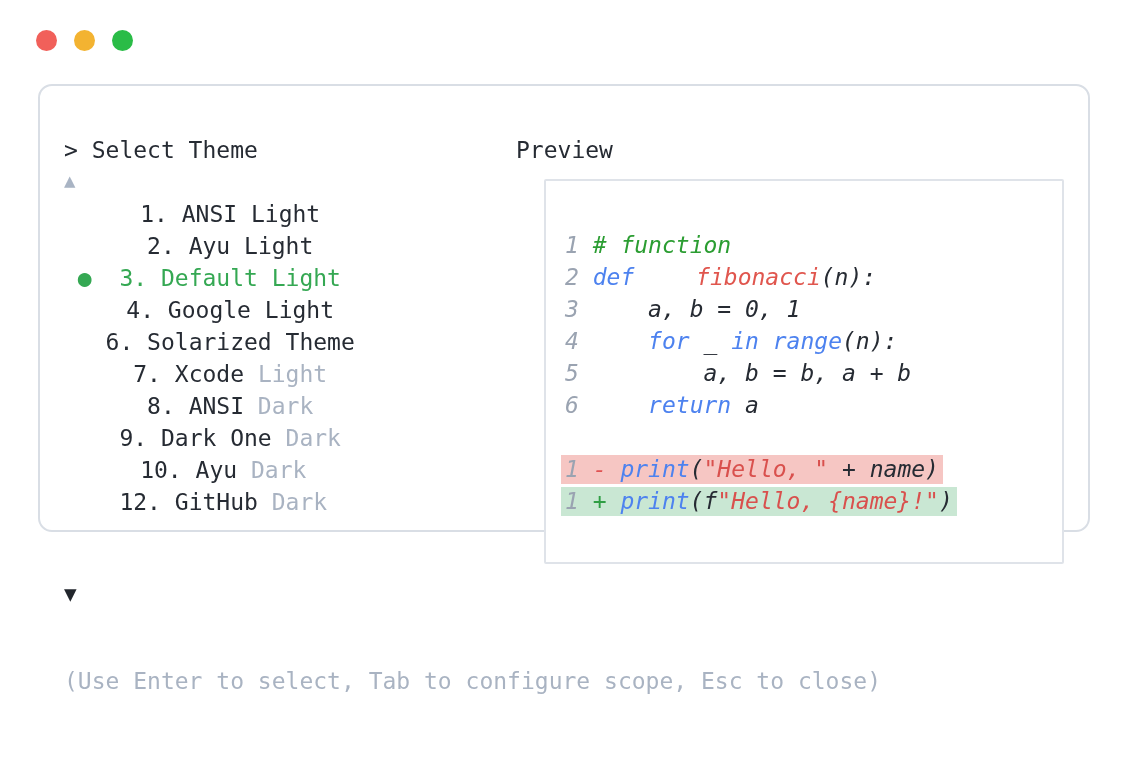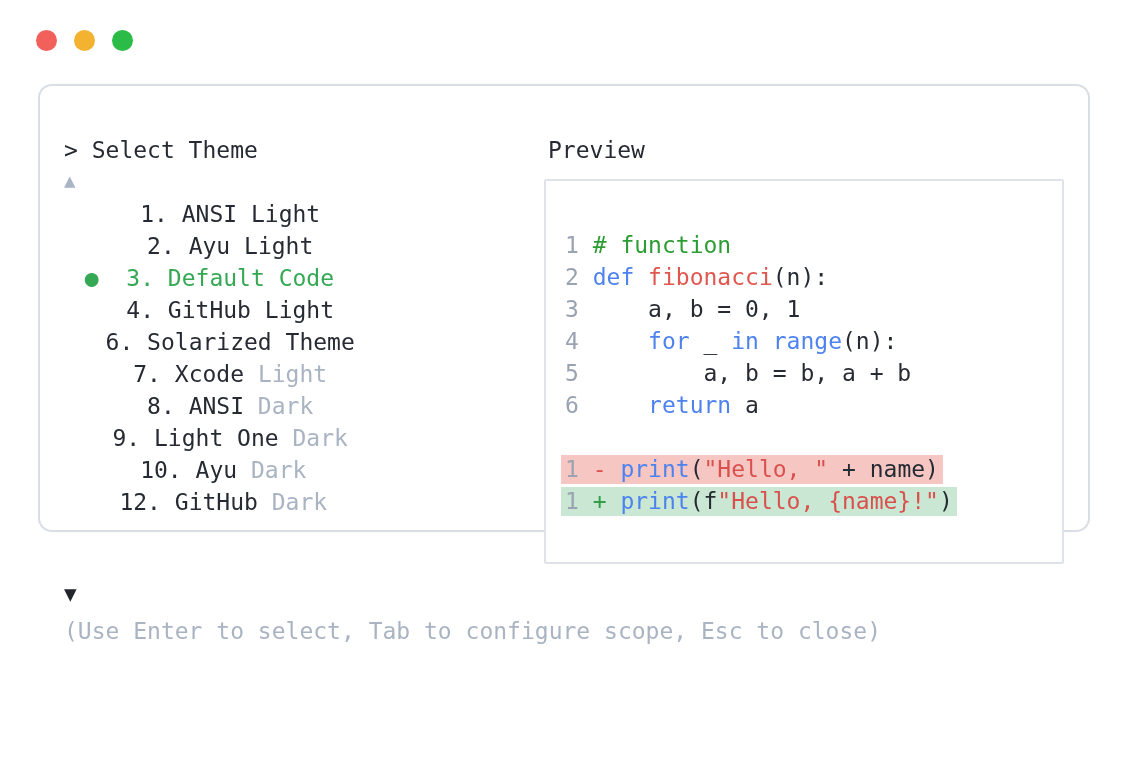--- a/index.html
+++ b/index.html
@@ -23,32 +23,32 @@
 
   .prompt { position:absolute; left:24px; top:48px; }
   .scroll-up   { position:absolute; left:24px; top:78px;  color:var(--scroll_up);   font-size:19px; line-height:32px; }
   .scroll-down { position:absolute; left:24px; top:492px; color:var(--scroll_down); font-size:21px; line-height:32px; }
 
   .theme-list { position:absolute; left:24px; top:112px; }
   .theme-row { height:32px;text-align:center; }
   .theme-row .dot { color:var(--selected); }
   .theme-row.selected span { color:var(--selected); }
 
-  .footer { position:absolute; left:24px; top:529px; color:var(--dim); }
+  .footer { position:absolute; left:24px; top:579px; color:var(--dim); }
 
-  .preview-label { position:absolute; left:508px; top:48px; }
+  .preview-label { position:absolute; left:476px; top:48px; }
   .preview-box { position:absolute; left:504px; top:93px; width:520px; height:385px;
                  border:2px solid var(--preview_border); border-radius:2px; background:#fff; }
-  .code { padding:48px 0 0 19px; }
+  .code { padding:48px 0 0 19px;font-style:italic; }
   .cl { height:32px; }
 
   .t-plain    { color:var(--text); }
   .t-dim      { color:var(--dim); }
   .t-keyword  { color:var(--keyword); }
-  .t-function { color:var(--function_name); }
+  .t-function { color:var(--function_name);margin-left:48px; }
   .t-string   { color:var(--string); }
   .t-comment  { color:var(--comment); }
   .t-number   { color:var(--line_number); }
   .t-minus    { color:var(--diff_minus); }
   .t-plus     { color:var(--diff_plus); }
 
   .diffbg { display:inline-block; height:29px; line-height:29px; padding:0 4px; margin-left:-4px; }
   .bg-del { background:var(--diff_del_bg); }
   .bg-add { background:var(--diff_add_bg); }
 </style>
@@ -65,26 +65,26 @@
 
   <div class="panel">
 
     <div class="mono prompt">&gt; Select Theme</div>
 
     <div class="mono scroll-up">▲</div>
 
     <div class="theme-list">
         <div class="mono theme-row"><span class="dot">  </span><span class="t-plain"> 1. </span><span class="t-plain">ANSI Light</span></div>
         <div class="mono theme-row"><span class="dot">  </span><span class="t-plain"> 2. </span><span class="t-plain">Ayu Light</span></div>
-        <div class="mono theme-row selected"><span class="dot">● </span><span class="t-plain"> 3. </span><span class="t-plain">Default Code</span></div>
-        <div class="mono theme-row"><span class="dot">  </span><span class="t-plain"> 4. </span><span class="t-plain">GitHub Light</span></div>
+        <div class="mono theme-row selected"><span class="dot">● </span><span class="t-plain"> 3. </span><span class="t-plain">Default Light</span></div>
+        <div class="mono theme-row"><span class="dot">  </span><span class="t-plain"> 4. </span><span class="t-plain">Google Light</span></div>
         <div class="mono theme-row"><span class="dot">  </span><span class="t-plain"> 6. </span><span class="t-plain">Solarized Theme</span></div>
         <div class="mono theme-row"><span class="dot">  </span><span class="t-plain"> 7. </span><span class="t-plain">Xcode</span><span class="t-dim"> Light</span></div>
         <div class="mono theme-row"><span class="dot">  </span><span class="t-plain"> 8. </span><span class="t-plain">ANSI</span><span class="t-dim"> Dark</span></div>
-        <div class="mono theme-row"><span class="dot">  </span><span class="t-plain"> 9. </span><span class="t-plain">Light One</span><span class="t-dim"> Dark</span></div>
+        <div class="mono theme-row"><span class="dot">  </span><span class="t-plain"> 9. </span><span class="t-plain">Dark One</span><span class="t-dim"> Dark</span></div>
         <div class="mono theme-row"><span class="dot">  </span><span class="t-plain">10. </span><span class="t-plain">Ayu</span><span class="t-dim"> Dark</span></div>
         <div class="mono theme-row"><span class="dot">  </span><span class="t-plain">12. </span><span class="t-plain">GitHub</span><span class="t-dim"> Dark</span></div>
       </div>
 
     <div class="mono scroll-down">▼</div>
 
     <div class="mono footer">(Use Enter to select, Tab to configure scope, Esc to close)</div>
 
     <div class="mono preview-label">Preview</div>
 

